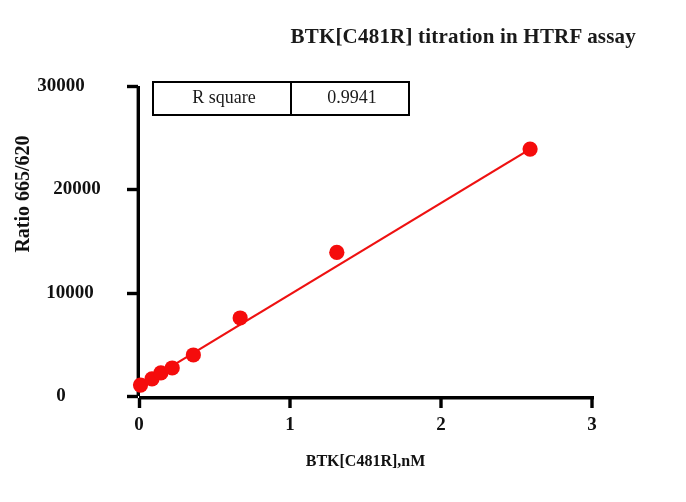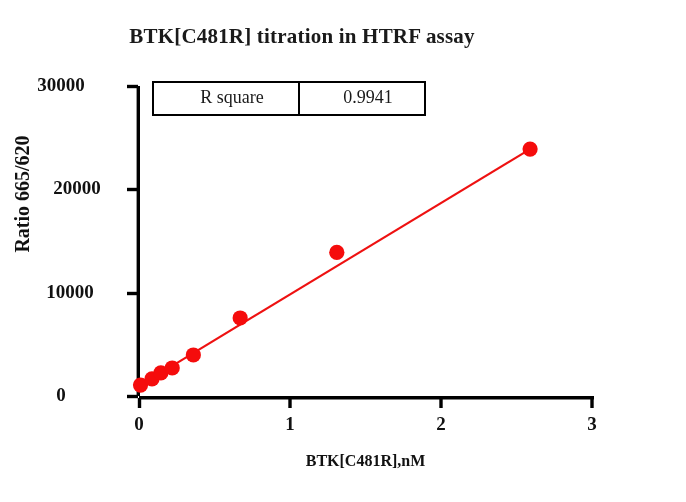--- a/index.html
+++ b/index.html
@@ -13,26 +13,27 @@
     height: 502px;
     background: #ffffff;
     overflow: hidden;
     font-family: "Liberation Serif", "DejaVu Serif", serif;
   }
   #chart-title {
     position: absolute;
     left: 0;
     top: 24px;
     width: 604px;
-    text-align: center;
+    text-align: right;
     font-family: "Liberation Serif", "DejaVu Serif", serif;
     font-weight: bold;
     font-size: 21px;
     color: #1a1a1a;
     letter-spacing: 0.2px;
+    padding-left: 32px;
   }
   #plot-svg {
     position: absolute;
     left: 0;
     top: 0;
   }
   #ylabel {
     position: absolute;
     left: -69px;
     top: 174px;
@@ -81,21 +82,21 @@
     top: 81px;
     display: flex;
     border: 2.5px solid #000000;
     background: #ffffff;
     box-sizing: border-box;
   }
   #stats-box .cell {
     font-family: "Liberation Serif", "DejaVu Serif", serif;
     font-size: 18px;
     color: #1a1a1a;
-    padding: 3px 14px 5px 26px;
+    padding: 3px 14px 5px 18px;
     text-align: center;
     white-space: nowrap;
     line-height: 1.25;
   }
   #stats-box .cell.label-cell {
     min-width: 104px;
     border-right: 2.5px solid #000000;
   }
   #stats-box .cell.value-cell {
     min-width: 84px;

